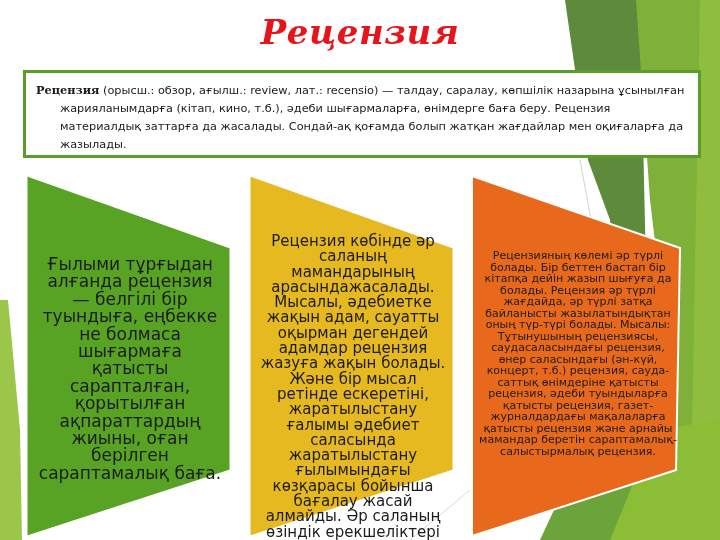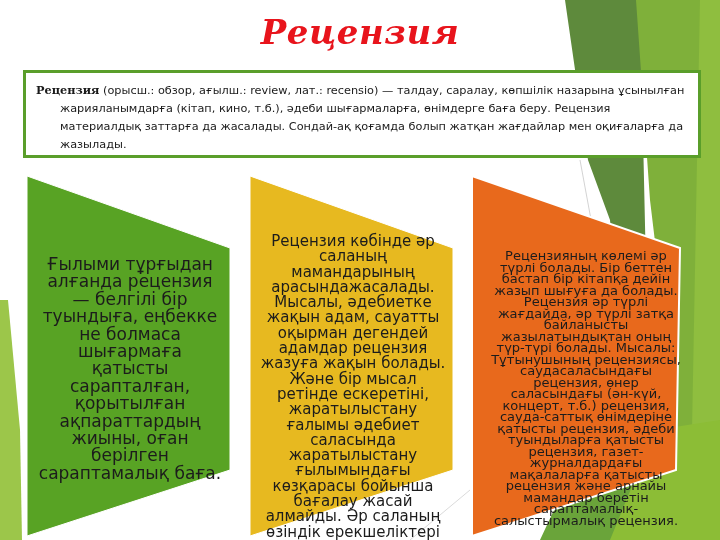--- a/index.html
+++ b/index.html
@@ -6,21 +6,21 @@
     body { width:720px; height:540px; position:relative; overflow:hidden; background:#ffffff; font-family:"DejaVu Sans", sans-serif; }
     .deco { position:absolute; left:0; top:0; width:720px; height:540px; }
     .title { position:absolute; left:0; top:12px; width:720px; text-align:center; font-family:"DejaVu Serif", serif; font-style:italic; font-weight:bold; font-size:34px; color:#e8141c; letter-spacing:0.5px; }
     .defbox { position:absolute; left:23px; top:70px; width:678px; height:88px; border:3px solid #5a9e2a; background:#ffffff; box-sizing:border-box; padding:8px 10px 0 10px; font-family:"DejaVu Sans", sans-serif; font-size:11.3px; line-height:18px; color:#1a1a1a; }
     .defbox p { margin:0; padding-left:24px; text-indent:-24px; }
     .defbox .term { font-family:"DejaVu Serif", serif; font-weight:bold; }
     .card-shape { position:absolute; left:0; top:0; }
     .card-text { position:absolute; text-align:center; color:#1c1c1c; }
     .card1-text { left:38px; top:256px; width:184px; font-size:17px; line-height:17.4px; }
     .card2-text { left:258px; top:234px; width:190px; font-size:15px; line-height:15.3px; }
-    .card3-text { left:478px; top:250px; width:200px; font-size:13px; line-height:11.5px;margin-left:8px; }
+    .card3-text { left:478px; top:250px; width:200px; font-size:11px; line-height:11.5px; }
   </style>
 </head>
 <body>
 
 <svg class="deco" viewBox="0 0 720 540" width="720" height="540">
 
   <polygon points="565,0 640,0 652,540 640,540 610,220 588,160" fill="#5e8a3c"></polygon>
   <polygon points="636,0 705,0 720,0 720,540 655,540 668,350 650,200" fill="#7fb03a"></polygon>
   <polygon points="700,0 720,0 720,540 690,540" fill="#8fbe3f"></polygon>
   <polygon points="540,540 575,465 650,455 700,470 720,470 720,540" fill="#6aa43a"></polygon>

